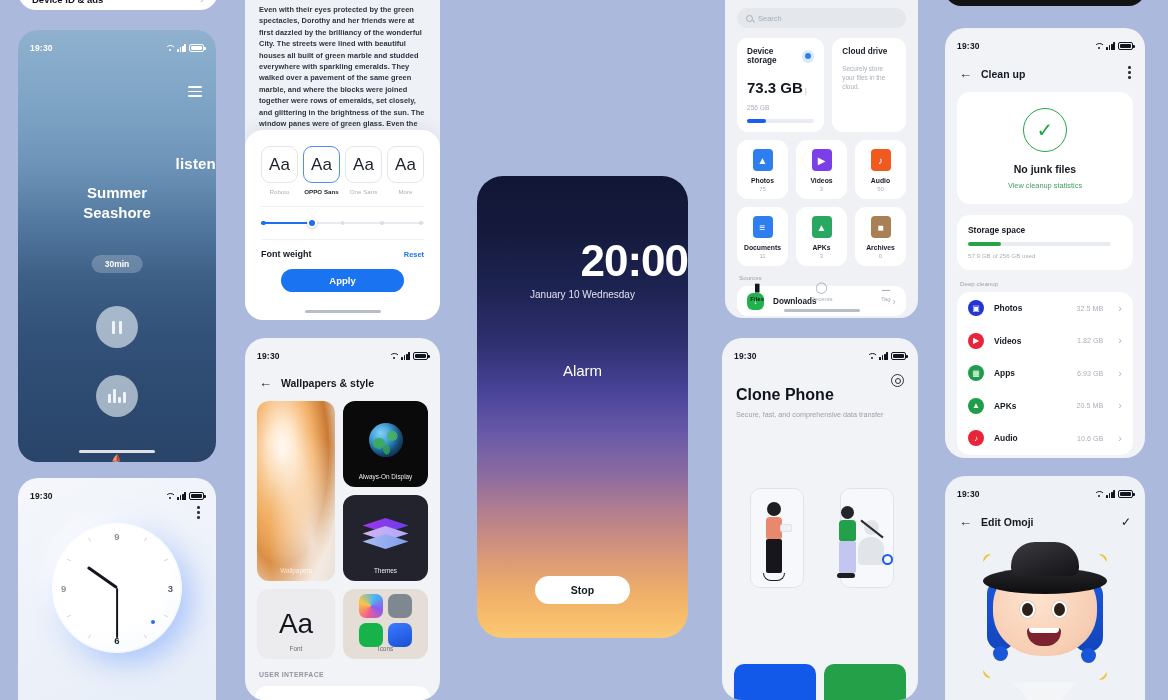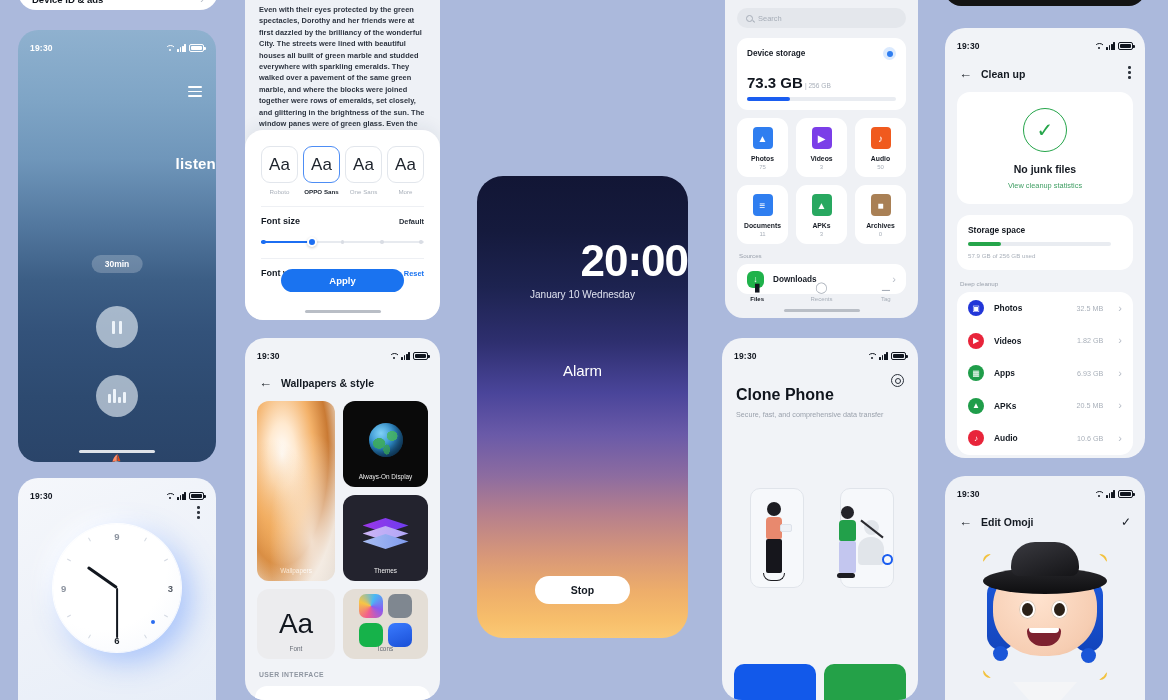--- a/index.html
+++ b/index.html
@@ -345,20 +345,22 @@
         <span class="ico-batt"></span>
       </span>
     </div>
     <div class="hamb">
         <i></i>
         <i></i>
         <i></i>
       </div>
     <div class="mus-title">
       <div class="t1">listen</div>
+      <div class="t2">Summer</div>
+      <div class="t2" style="margin-top:0">Seashore</div>
     </div>
     <div class="mus-chip">30min</div>
     <div class="mus-btn play">
       <span class="pause-g">
           <i></i>
           <i></i>
         </span>
     </div>
     <div class="mus-btn eq">
       <span class="eq-g">
@@ -426,24 +428,20 @@
         <div class="font-opt">
           <div class="font-box">Aa</div>
           <div class="font-nm">One Sans</div>
         </div>
         <div class="font-opt">
           <div class="font-box">Aa</div>
           <div class="font-nm">More</div>
         </div>
       </div>
       <div class="sep"></div>
-      <div class="sz-row">
-        <span class="l">Font size</span>
-        <span class="r">Default</span>
-      </div>
       <div class="slider">
         <span class="track"></span>
         <span class="fill"></span>
         <span class="dot0"></span>
         <span class="tk" style="left:49%"></span>
         <span class="tk" style="left:73%"></span>
         <span class="tk" style="left:97%"></span>
         <span class="knob"></span>
       </div>
       <div class="sep"></div>
@@ -529,20 +527,26 @@
         <div class="fc-h">
           <span class="fc-t">Device storage</span>
           <span class="fc-ic">
               <i></i>
             </span>
         </div>
         <div class="fc-big">73.3 GB<span>| 256 GB</span></div>
         <div class="fc-bar">
             <i></i>
           </div>
+      </div>
+      <div class="fcard cloud">
+        <div class="fc-h">
+          <span class="fc-t">Cloud drive</span>
+        </div>
+        <div class="fc-sub">Securely store your files in the cloud.</div>
       </div>
     </div>
     <div class="fgrid">
       <div class="fitem">
         <div class="fi-ic" style="background:#2f7ef0">▲</div>
         <div class="fi-nm">Photos</div>
         <div class="fi-ct">75</div>
       </div>
       <div class="fitem">
         <div class="fi-ic" style="background:#7b3ee8">▶</div>

